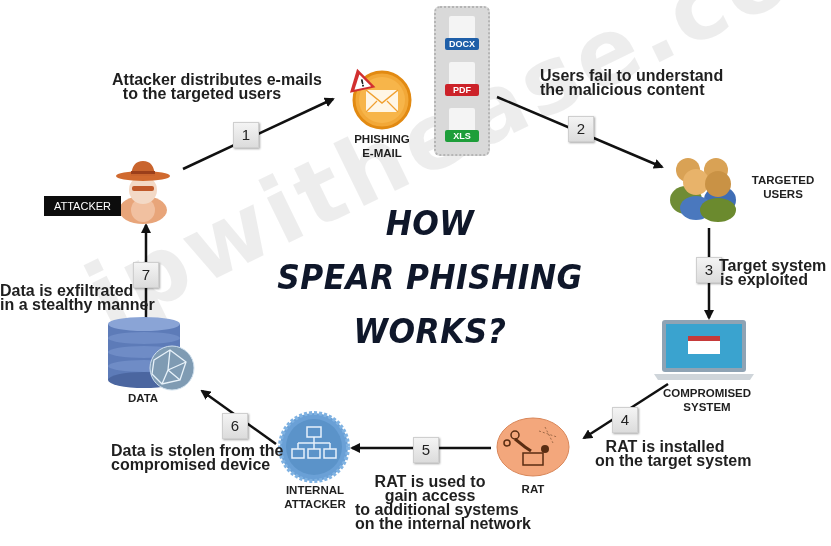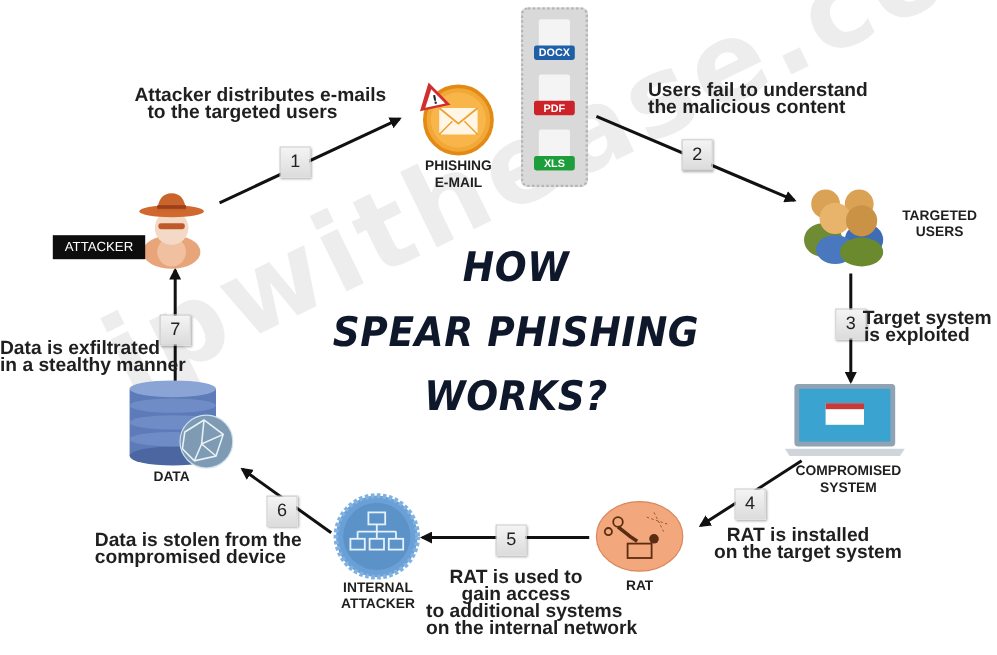--- a/index.html
+++ b/index.html
@@ -194,20 +194,20 @@
 <div class="desc" style="left:595px;top:440px;width:140px;">
   <div>RAT is installed</div>
   <div>on the target system</div>
 </div>
 <div class="desc" style="left:355px;top:475px;width:150px;">
   <div>RAT is used to</div>
   <div>gain access</div>
   <div>to additional systems</div>
   <div>on the internal network</div>
 </div>
-<div class="desc" style="left:79px;top:444px;width:150px;">
+<div class="desc" style="left:111px;top:444px;width:150px;">
   <div>Data is stolen from the</div>
   <div>compromised device</div>
 </div>
 <div class="desc" style="left:0px;top:256px;width:130px;margin-top:28px;">
   <div>Data is exfiltrated</div>
   <div>in a stealthy manner</div>
 </div>
 
 </body></html>

